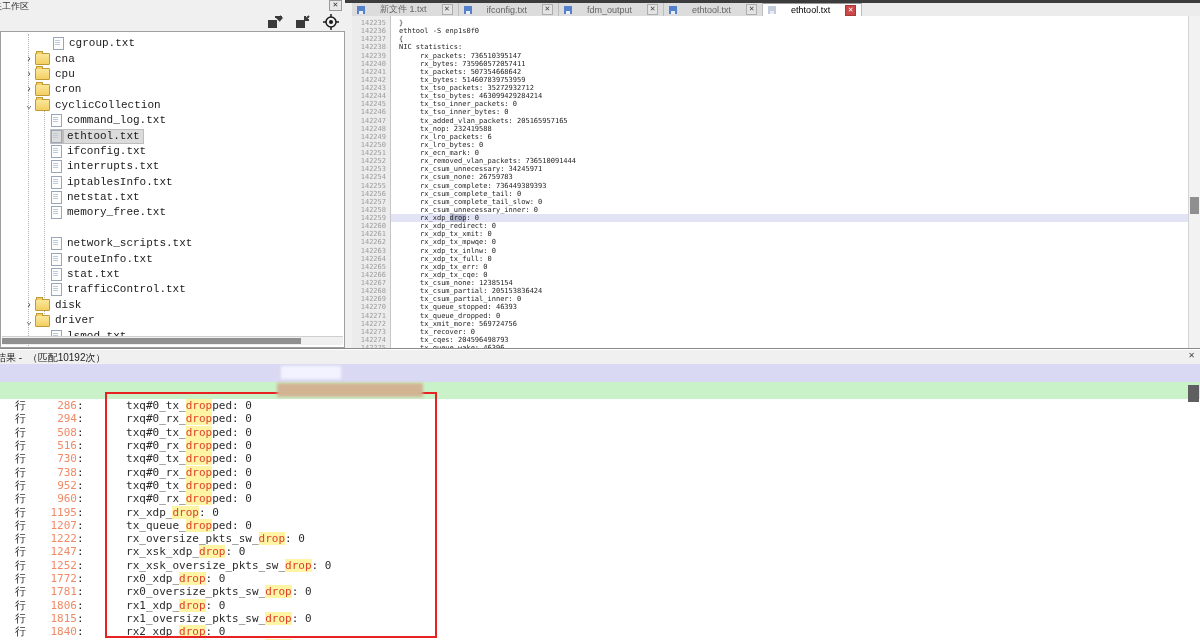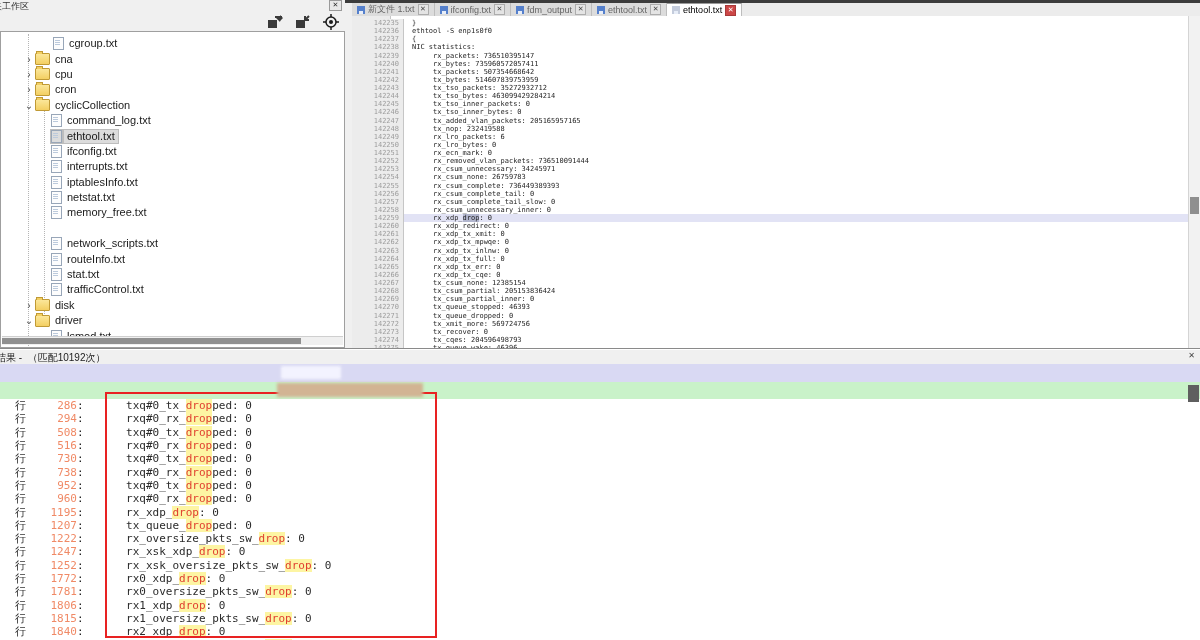--- a/index.html
+++ b/index.html
@@ -9,51 +9,51 @@
   #workspace{position:absolute;left:0;top:0;width:345px;height:348px;background:#f0f0f0;}
   #ws-titlebar{position:absolute;left:0;top:0;width:345px;height:11px;font-size:9px;color:#333;overflow:hidden;}
   #ws-title{position:absolute;left:-7px;top:0;white-space:nowrap;}
   #ws-close{position:absolute;right:3px;top:0;width:11px;height:9px;border:1px solid #9a9a9a;background:#e8e8e8;
             font-size:7px;line-height:8px;text-align:center;color:#333;}
   #ws-toolbar{position:absolute;right:4px;top:13px;display:flex;gap:8px;}
   .ws-tool{width:20px;height:17px;display:flex;align-items:center;justify-content:center;}
   #tree-box{position:absolute;left:0;top:31px;width:343px;height:315px;background:#fff;border:1px solid #9f9f9f;overflow:hidden;}
   .treeline{position:absolute;border-left:1px dotted #b5b5b5;width:0;}
   #tree{position:absolute;left:0;top:4px;width:100%;}
-  .titem{height:15.4px;display:flex;align-items:center;font-size:11px;color:#1a1a1a;white-space:nowrap;}
+  .titem{height:15.4px;display:flex;align-items:center;font-size:11px;color:#1a1a1a;white-space:nowrap;font-family:Liberation Mono, monospace;}
   .titem .arrow{width:12px;text-align:center;color:#555;font-size:10px;flex:0 0 auto;}
   .titem .tlabel{padding:0 3px;line-height:13px;}
   .titem.folder{padding-left:22px;}
   .titem.file{padding-left:38px;}
   .titem.file.deep{padding-left:40px;}
   .titem.blank{visibility:hidden;}
   .ticon{flex:0 0 auto;margin-right:2px;position:relative;}
   .folder>.ticon{width:13px;height:10px;background:linear-gradient(#fbe79a,#f3cf62);border:1px solid #c09a35;border-radius:1px;}
   .folder>.ticon::before{content:"";position:absolute;left:0;top:-3px;width:5px;height:2px;background:#f3cf62;border:1px solid #c09a35;border-bottom:none;}
   .file>.ticon{width:9px;height:11px;background:#fdfdfd;border:1px solid #98a6b8;}
   .file>.ticon::before{content:"";position:absolute;left:1px;top:2px;width:5px;height:6px;
       background:repeating-linear-gradient(#bccadc 0 1px,transparent 1px 2px);}
   .titem.selected .ticon, .titem.selected .tlabel{background:#dcdcdc;outline:1px solid #bdbdbd;}
   #tree-hscroll{position:absolute;left:1px;bottom:2px;width:341px;height:8px;background:#f0f0f0;border-top:1px solid #cfcfcf;}
   #tree-hthumb{position:absolute;left:0;top:1px;width:299px;height:6px;background:#909090;}
   
   #editor{position:absolute;left:352px;top:0;width:848px;height:348px;background:#fff;}
   #dark-strip{position:absolute;left:-7px;top:0;width:855px;height:3px;background:#3c3c3c;}
   #tabbar{position:absolute;left:0;top:3px;width:848px;height:13px;background:#ececec;border-bottom:1px solid #b3b3b3;display:flex;align-items:stretch;}
-  .tab{display:flex;align-items:center;gap:3px;padding:0 5px;font-size:9px;color:#666;background:#dcdcdc;
+  .tab{display:flex;align-items:center;gap:15px;padding:0 5px;font-size:9px;color:#666;background:#dcdcdc;
        border-right:1px solid #bdbdbd;white-space:nowrap;}
   .tab .ficon{width:8px;height:8px;background:#5580cc;position:relative;flex:0 0 auto;}
   .tab .ficon::before{content:"";position:absolute;left:2px;bottom:0;width:4px;height:3px;background:#e8eef8;}
   .tab .tclose{font-size:7px;line-height:8px;width:9px;height:9px;text-align:center;color:#444;border:1px solid #adadad;background:#e4e4e4;}
   .tab.active{background:#fff;color:#000;border-top:1px solid #9a9a9a;}
   .tab.active .ficon{background:#c4ccdc;}
   .tab.active .tclose{background:#cc4747;border-color:#a83a3a;color:#fff;}
   #code{position:absolute;left:0;top:16px;width:836px;height:332px;overflow:hidden;background:#fff;}
   #gutter-bg{position:absolute;left:0;top:0;width:38px;height:332px;background:#ececec;border-right:1px solid #c6c6c6;}
-  #elines{position:absolute;left:13px;top:3px;width:100%;}
+  #elines{position:absolute;left:0;top:3px;width:100%;}
   .eline{height:8.14px;line-height:8.14px;display:flex;font-family:"DejaVu Sans Mono",monospace;font-size:7px;}
   .eline .enum{flex:0 0 34px;padding-right:4px;text-align:right;color:#9c9c9c;background:#ececec;border-right:1px solid #c6c6c6;}
   .eline .ecode{flex:1;white-space:pre;color:#1f1f1f;padding-left:8px;}
   .eline.cur .ecode{background:#e2e3f5;}
   .eline.cur .ehl{background:#b2b6ce;}
   #vscroll{position:absolute;right:0;top:16px;width:11px;height:332px;background:#f2f2f2;border-left:1px solid #d4d4d4;}
   #vthumb{position:absolute;left:1px;top:181px;width:9px;height:17px;background:#8f8f8f;}
   #editor-blur{position:absolute;left:210px;top:323px;width:58px;height:24px;background:rgba(255,255,255,.8);
                backdrop-filter:blur(3px);border-radius:2px;}
   

